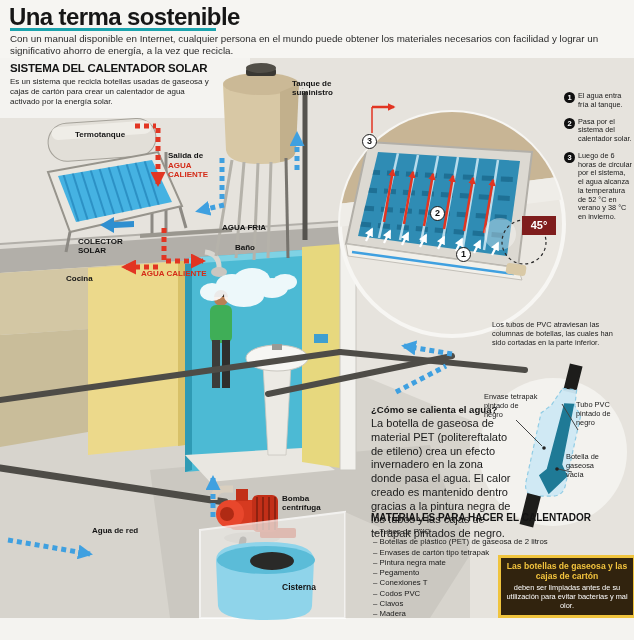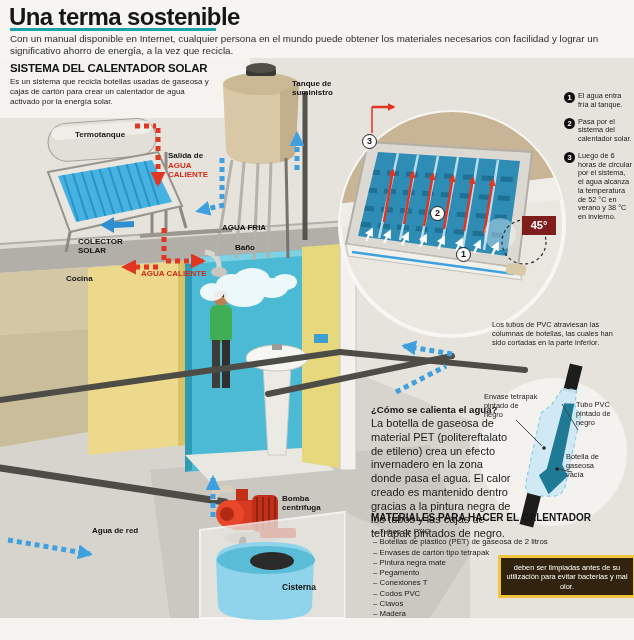--- a/index.html
+++ b/index.html
@@ -346,20 +346,21 @@
     <div class="mat-item">Envases de cartón tipo tetrapak</div>
     <div class="mat-item">Pintura negra mate</div>
     <div class="mat-item">Pegamento</div>
     <div class="mat-item">Conexiones T</div>
     <div class="mat-item">Codos PVC</div>
     <div class="mat-item">Clavos</div>
     <div class="mat-item">Madera</div>
   </div>
 
   <div class="warn">
+    <div class="warn-title">Las botellas de gaseosa y las cajas de cartón</div>
     <div class="warn-body">deben ser limpiadas antes de su utilización para evitar bacterias y mal olor.</div>
   </div>
 
   <div class="footer">
     
     
   </div>
 
 </div>
 

